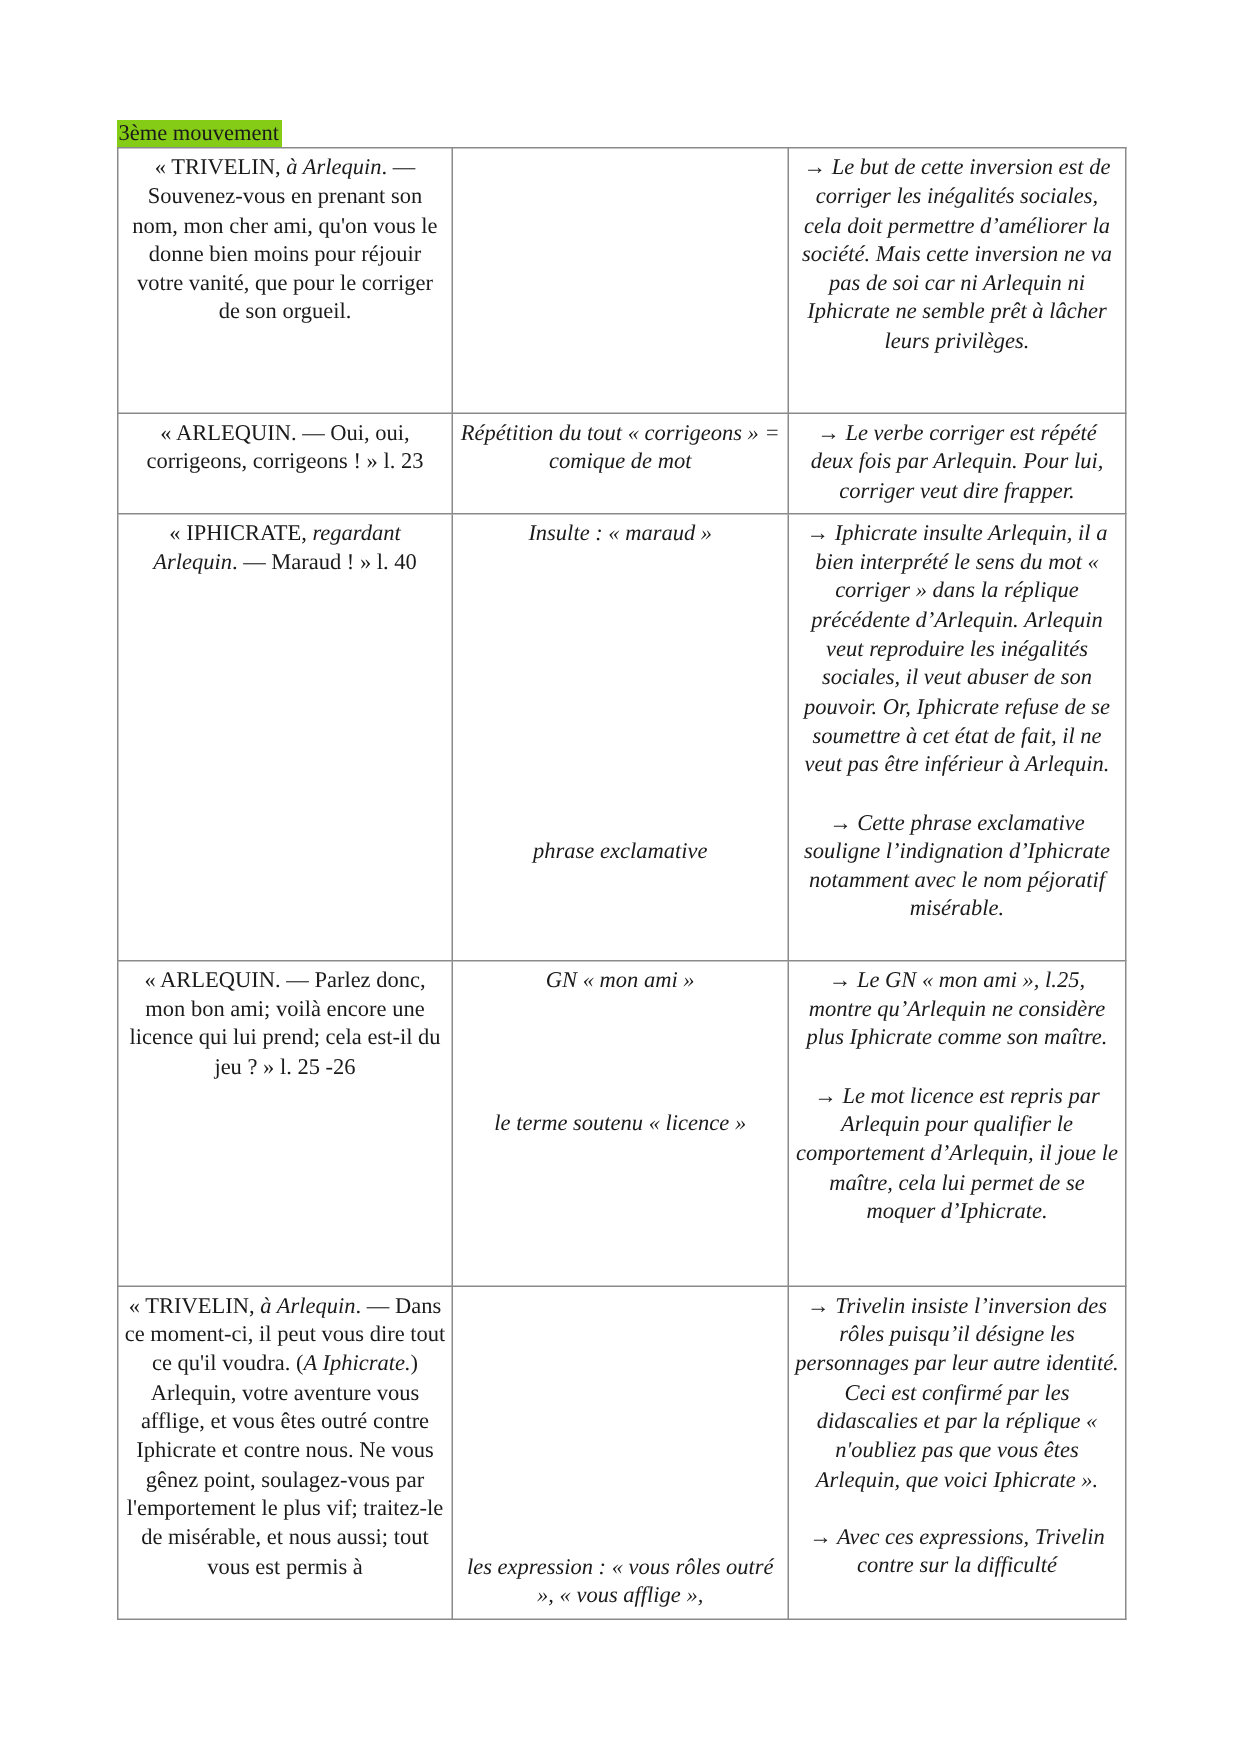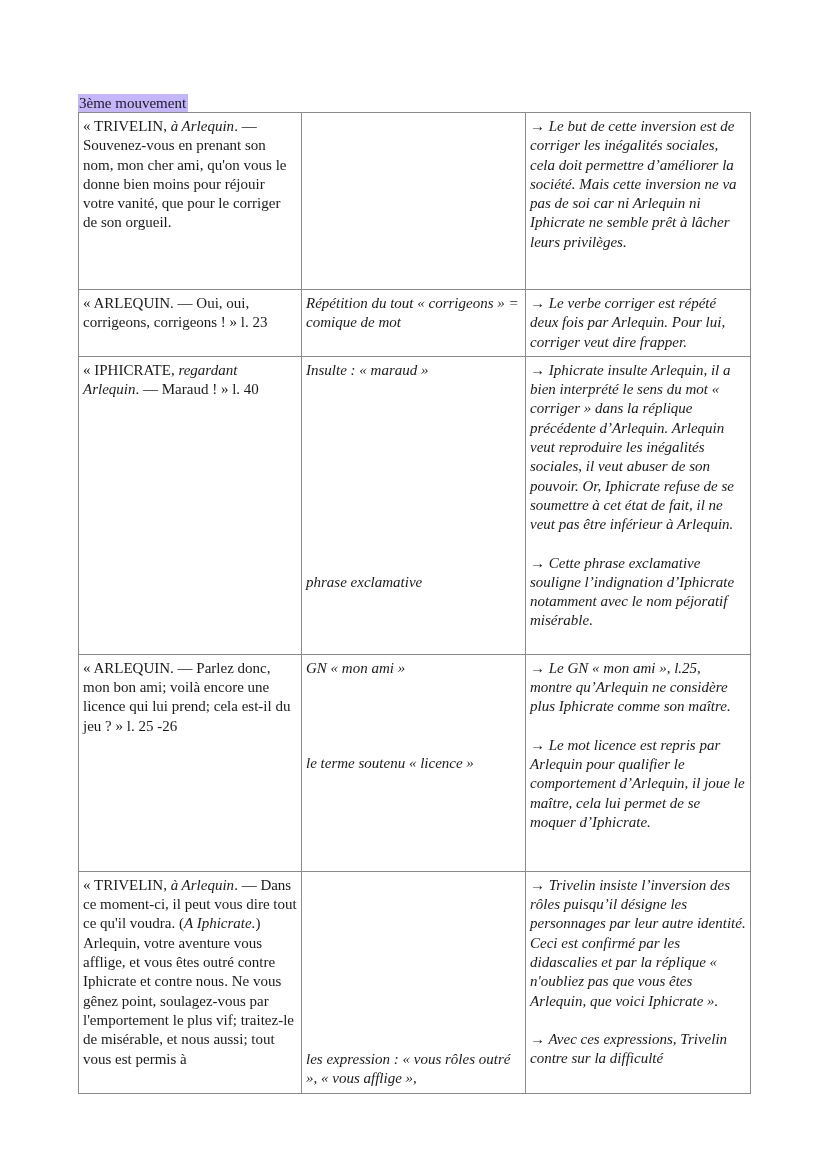--- a/index.html
+++ b/index.html
@@ -1,21 +1,21 @@
 <!DOCTYPE html>
 <html><head>
 <meta charset="utf-8">
 <style>
   html, body { margin: 0; padding: 0; background: #ffffff; }
   body { width: 828px; height: 1171px; position: relative; overflow: hidden;
          font-family: "Liberation Serif", "DejaVu Serif", serif; color: #1a1a1a; }
   .page { position: absolute; left: 78px; top: 80px; width: 672px; }
-  .section-title { display: inline-block; background: #c4b5fd; font-size: 15px;
-                   line-height: 18px; padding: 0 2px 0 1px; margin-top: 14px; }
-  table { border-collapse: collapse; width: 672px; table-layout: fixed; font-size: 15px; line-height: 19.3px; }
+  .section-title { display: inline-block; background: #84cc16; font-size: 15px;
+                   line-height: 18px; padding: 0 2px 0 1px; }
+  table { border-collapse: collapse; width: 672px; table-layout: fixed; font-size: 15px; line-height: 19.3px; text-align: center; }
   col.c1 { width: 223px; } col.c2 { width: 224px; } col.c3 { width: 225px; }
   td { border: 1px solid #8a8a8a; vertical-align: top; padding: 4px 4px 4px 4px; }
   .blk { display: block; font-style: italic; }
   .gap { display: block; }
   i { font-style: italic; }
 </style>
 </head>
 <body>
 
 <div class="page">

